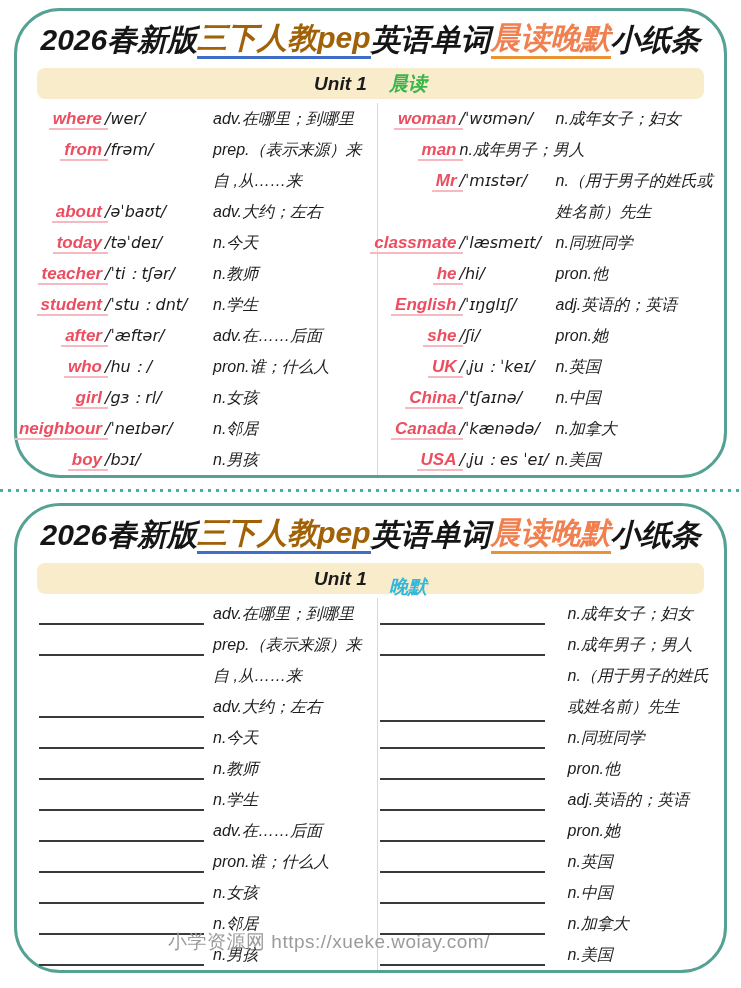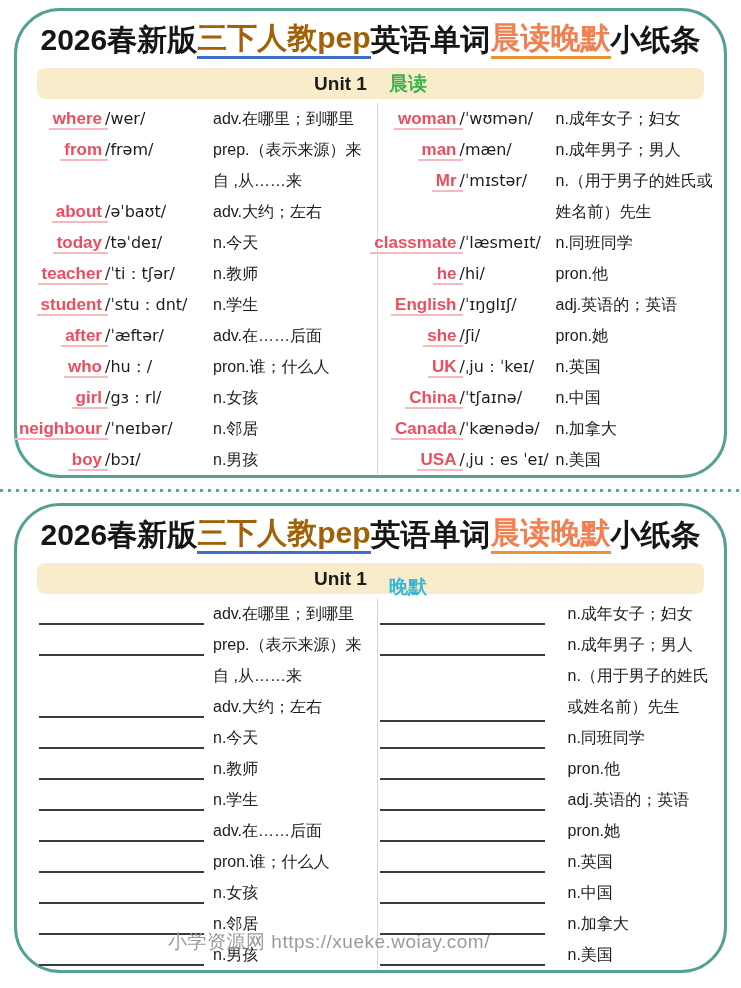--- a/index.html
+++ b/index.html
@@ -2,21 +2,21 @@
 <html><head>
 <meta charset="utf-8">
 <style>
   html,body { margin:0; padding:0; background:#ffffff; }
   .page {
     position:relative; width:741px; height:988px; background:#ffffff;
     font-family:"Liberation Sans","DejaVu Sans",sans-serif; overflow:hidden;
   }
   .panel {
     position:absolute; left:14px; width:713px; height:470px;
-    border:3px solid #55A294; border-radius:46px; box-sizing:border-box; background:#fff;
+    border:3px solid #55A294; border-radius:46px; box-sizing:border-box; background:#fff;font-style:italic;
   }
   #panel-0 { top:8px; }
   #panel-1 { top:503px; }
 
   .title {
     margin:0; height:57px; display:flex; align-items:center; justify-content:center;
     font-size:30px; font-weight:bold; color:#151515; white-space:nowrap;
   }
   .seg { display:inline-block; line-height:36px; }
   .seg-blue   { color:#a16207; border-bottom:3px solid #3E6EC8; }
@@ -167,21 +167,20 @@
             <span class="w-cell">
               <span class="word">woman</span>
             </span>
             <span class="p-cell">/ˈwʊmən/</span>
             <span class="d-cell">n.成年女子；妇女</span>
           </div>
           <div class="row">
             <span class="w-cell">
               <span class="word">man</span>
             </span>
-            <span class="p-cell">/mæn/</span>
             <span class="d-cell">n.成年男子；男人</span>
           </div>
           <div class="row">
             <span class="w-cell">
               <span class="word">Mr</span>
             </span>
             <span class="p-cell">/ˈmɪstər/</span>
             <span class="d-cell">n.（用于男子的姓氏或姓名前）先生</span>
           </div>
           <div class="row">

